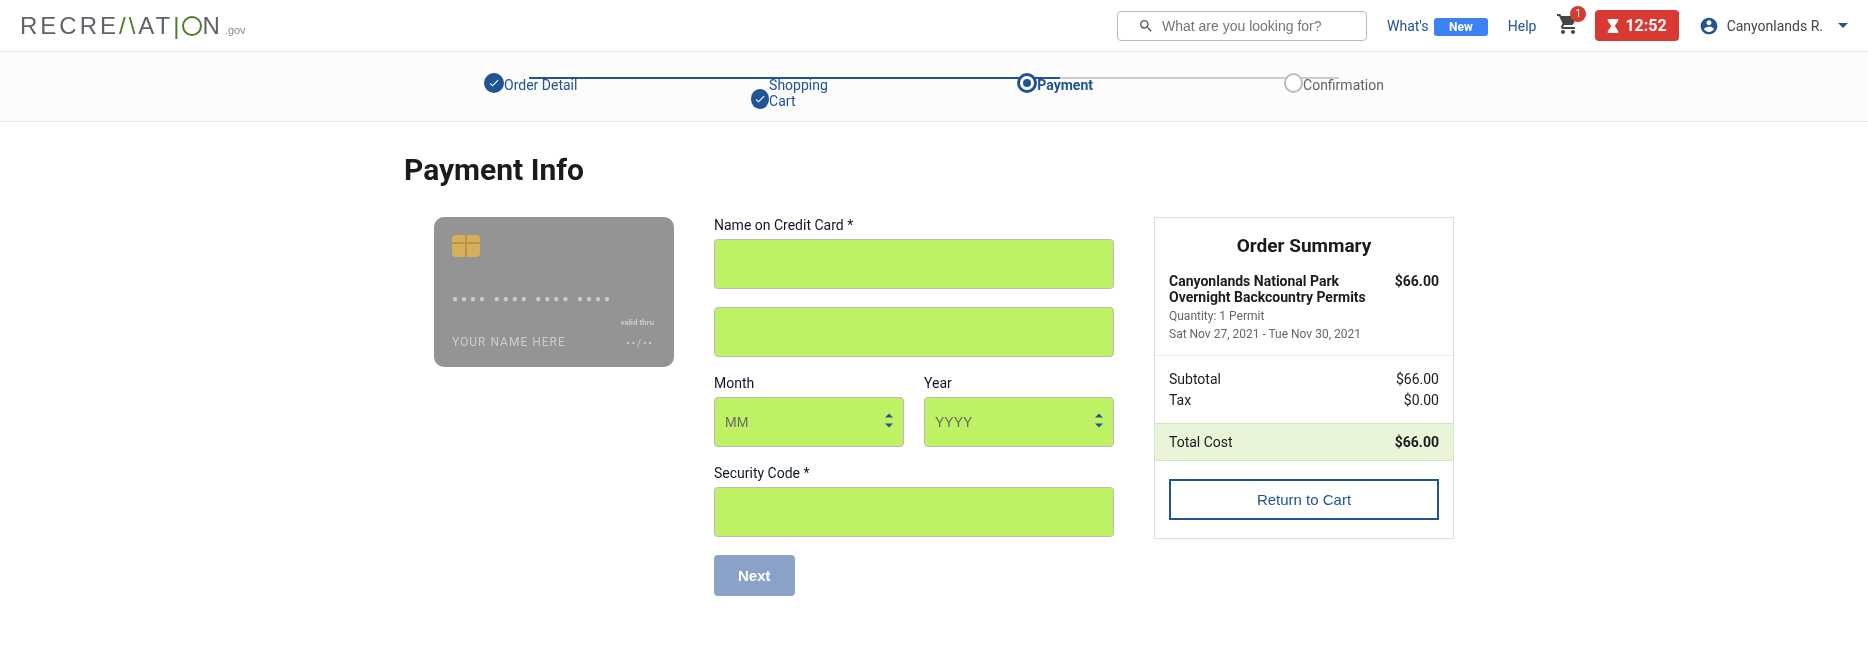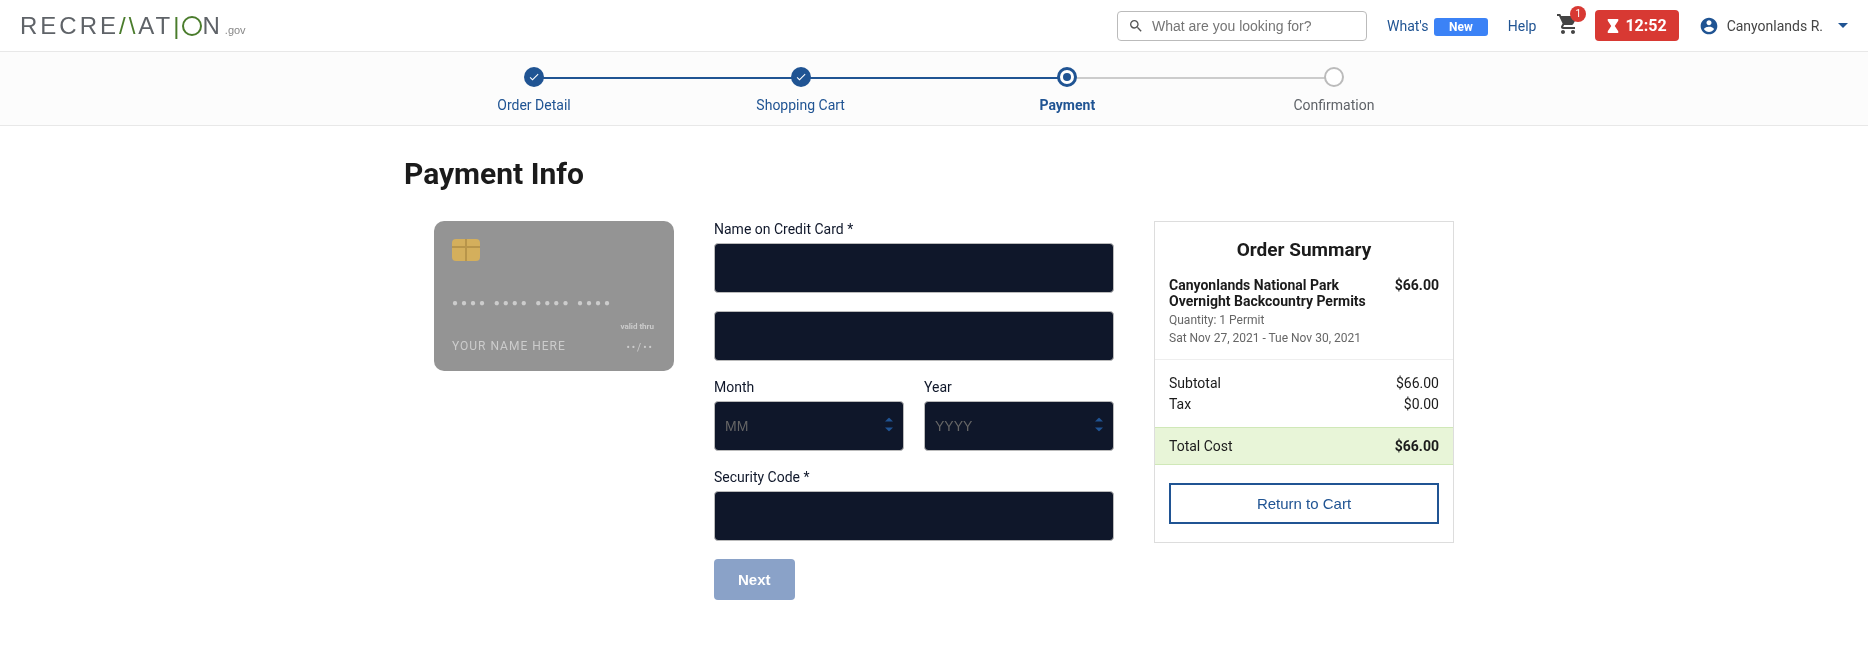--- a/index.html
+++ b/index.html
@@ -3,40 +3,40 @@
 <meta charset="utf-8">
 <style>
 * { box-sizing: border-box; margin: 0; padding: 0; }
 body { font-family: -apple-system, BlinkMacSystemFont, "Segoe UI", Roboto, Arial, sans-serif; color: #1b1b1b; background: #fff; }
 .header { display: flex; align-items: center; padding: 10px 20px; border-bottom: 1px solid #e8e8e8; }
 .logo { display: flex; align-items: baseline; font-family: Arial, sans-serif; letter-spacing: 3px; color: #5f6368; font-weight: 300; font-size: 24px; }
 .logo .tree { color: #4a7c2c; }
 .logo .compass { display:inline-block; width:20px; height:20px; border:2px solid #4a7c2c; border-radius:50%; position:relative; top:2px; }
 .logo .gov { font-size: 11px; letter-spacing: 0; color: #888; margin-left: 2px; }
 .header-spacer { flex: 1; }
-.search-box { display: flex; align-items: center; border: 1px solid #bbb; border-radius: 4px; padding: 6px 10px; width: 250px; background: #fff; }
+.search-box { display: flex; align-items: center; border: 1px solid #bbb; border-radius: 4px; padding: 6px 20px; width: 250px; background: #fff; }
 .search-box svg { width: 16px; height: 16px; margin-right: 8px; fill: #555; }
 .search-box input { border: none; outline: none; font-size: 14px; flex: 1; color: #666; }
 .header-link { margin-left: 20px; color: #205493; font-size: 14px; text-decoration: none; cursor: pointer; }
 .new-badge { background: #3b82f6; color: #fff; padding: 2px 15px; border-radius: 3px; font-size: 12px; font-weight: bold; margin-left: 2px; }
 .cart-wrap { position: relative; margin-left: 20px; cursor: pointer; }
 .cart-wrap svg { width: 24px; height: 24px; fill: #444; }
 .cart-badge { position: absolute; top: -6px; right: -6px; background: #d83933; color: #fff; border-radius: 50%; width: 16px; height: 16px; font-size: 10px; display: flex; align-items: center; justify-content: center; }
 .timer { background: #d83933; color: #fff; padding: 6px 12px; border-radius: 4px; margin-left: 15px; font-weight: bold; display: flex; align-items: center; gap: 6px; }
 .timer svg { width: 12px; height: 14px; fill: #fff; }
 .account { display: flex; align-items: center; margin-left: 20px; color: #444; font-size: 14px; cursor: pointer; }
 .account svg.avatar { width: 20px; height: 20px; fill: #205493; margin-right: 8px; }
 .account svg.caret { width: 10px; height: 10px; fill: #205493; margin-left: 15px; }
 .progress-bar { background: #fcfcfc; border-bottom: 1px solid #e8e8e8; padding: 15px 0 12px; }
 .progress-inner { max-width: 900px; margin: 0 auto; display: flex; align-items: flex-start; justify-content: space-between; position: relative; }
 .progress-line { position: absolute; top: 10px; height: 2px; z-index: 0; }
 .line1 { left: 5%; width: 27%; background: #205493; }
 .line2 { left: 32%; width: 32%; background: #205493; }
 .line3 { left: 64%; width: 31%; background: #ccc; }
-.step { z-index: 1; display: flex; flex-direction: column; align-items: center; width: 100px; }
+.step { z-index: 1; display: flex; flex-direction: row; align-items: flex-end; width: 100px; }
 .step-circle { width: 20px; height: 20px; border-radius: 50%; display: flex; align-items: center; justify-content: center; background: #fff; }
 .step-done .step-circle { background: #205493; }
 .step-done .step-circle svg { width: 12px; height: 12px; fill: #fff; }
 .step-current .step-circle { border: 3px solid #205493; width: 20px; height: 20px; }
 .step-current .step-circle::after { content: ''; width: 8px; height: 8px; background: #205493; border-radius: 50%; }
 .step-pending .step-circle { border: 2px solid #bbb; }
 .step-label { margin-top: 10px; font-size: 14px; color: #5f6368; }
 .step-current .step-label { color: #205493; font-weight: bold; }
 .step-done .step-label { color: #205493; }
 .main { max-width: 1100px; margin: 30px auto; padding: 0 20px; }
@@ -47,21 +47,21 @@
 .chip::before, .chip::after { content:''; position:absolute; background:#b8954a; }
 .chip::before { top: 7px; left: 0; right: 0; height: 2px; }
 .chip::after { top: 0; bottom: 0; left: 13px; width: 2px; }
 .card-dots { margin-top: 36px; letter-spacing: 3px; font-size: 10px; color: #ccc; }
 .card-name { position: absolute; bottom: 18px; left: 18px; font-size: 12px; letter-spacing: 1px; color: #ccc; }
 .card-valid { position: absolute; bottom: 40px; right: 20px; font-size: 8px; color: #ccc; font-weight: bold; }
 .card-exp { position: absolute; bottom: 18px; right: 20px; font-size: 10px; color: #ccc; letter-spacing: 2px; }
 .form-col { flex: 1; max-width: 400px; }
 .form-group { margin-bottom: 18px; }
 .form-group label { display: block; font-size: 14px; margin-bottom: 6px; color: #0f172a; }
-.form-group input, .form-group select { width: 100%; padding: 16px 10px; border: 1px solid #bbb; border-radius: 4px; font-size: 14px; background: #0f172a; }
+.form-group input, .form-group select { width: 100%; padding: 16px 10px; border: 1px solid #bbb; border-radius: 4px; font-size: 14px; background: #bef264; }
 .form-row { display: flex; gap: 20px; }
 .form-row .form-group { flex: 1; }
 .select-wrap { position: relative; }
 .select-wrap select { appearance: none; color: #666; padding-right: 28px; }
 .select-caret { position: absolute; right: 10px; top: 50%; transform: translateY(-50%); pointer-events: none; }
 .select-caret svg { width: 10px; height: 14px; fill: #205493; }
 .btn-next { background: #8aa2c8; color: #fff; border: none; padding: 12px 24px; border-radius: 4px; font-size: 15px; font-weight: bold; cursor: pointer; }
 .summary { width: 300px; border: 1px solid #ddd; flex-shrink: 0; }
 .summary h2 { text-align: center; font-size: 19px; font-weight: bold; padding: 16px; }
 .summary-item { padding: 0 14px 14px; border-bottom: 1px solid #eee; }

